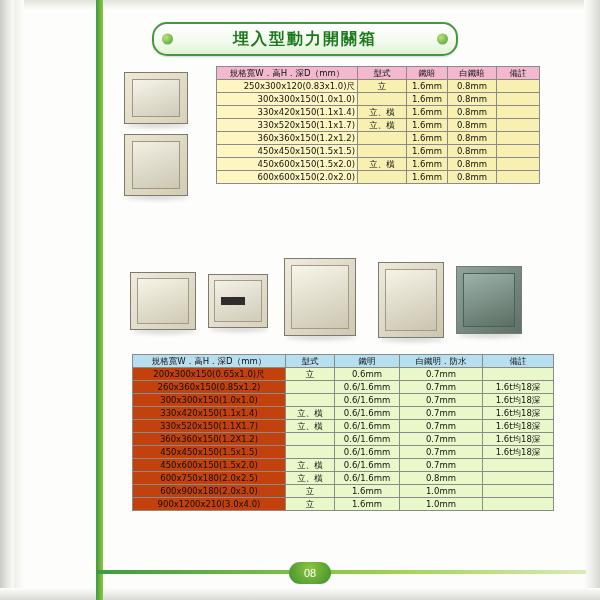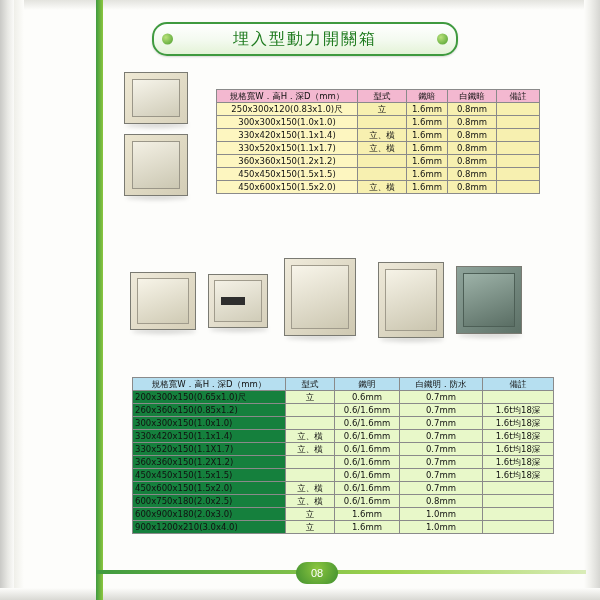--- a/index.html
+++ b/index.html
@@ -37,21 +37,21 @@
   
   .green-bar{
     position:absolute;left:96px;bottom:0;width:7px;height:600px;
     background:linear-gradient(90deg,#3f9a3f,#8cc63f);
   }
   .bottom-rule{
     position:absolute;left:96px;bottom:26px;width:490px;height:4px;
     background:linear-gradient(90deg,#3f9a3f,#9ed24f 60%,#d9ecb8);
   }
   .page-num{
-    position:absolute;left:296px;bottom:16px;width:42px;height:22px;
+    position:absolute;left:289px;bottom:16px;width:42px;height:22px;
     border-radius:11px;
     background:radial-gradient(circle at 50% 30%,#8cc63f,#3f8f2f);
     color:#ffffff;font-size:11px;line-height:22px;text-align:center;
     font-family:"Liberation Sans",sans-serif;
   }
 
   
   .title-pill{
     position:absolute;
     height:30px;
@@ -61,46 +61,46 @@
     box-shadow:0 1px 2px rgba(0,0,0,.15);
     display:flex;align-items:center;justify-content:center;
   }
   .title-pill .dot{
     position:absolute;left:8px;top:50%;transform:translateY(-50%);
     width:11px;height:11px;border-radius:50%;
     background:radial-gradient(circle at 35% 35%,#b9e27a,#4a9c2c);
   }
   .title-pill .dot.r{left:auto;right:8px;}
   .title-pill span{
-    font-size:16px;font-weight:normal;color:#1d7a1d;
+    font-size:16px;font-weight:bold;color:#1d7a1d;
     letter-spacing:2px;
     font-family:"DejaVu Sans","Liberation Sans",sans-serif;
   }
 
   
-  table{border-collapse:collapse;position:absolute;margin-top:23px;}
+  table{border-collapse:collapse;position:absolute;}
   table td,table th{
     border:1px solid #8a8a8a;
     font-size:8.5px;
     padding:0 2px;
     height:12px;
     line-height:12px;
     white-space:nowrap;
     font-family:"DejaVu Sans","Liberation Sans",sans-serif;
     color:#111;
   }
   .t1{left:216px;top:66px;}
   .t1 th{background:#f3b8d0;font-weight:normal;text-align:center;}
   .t1 td{background:#f7f0b0;text-align:center;}
-  .t1 td.spec{background:#fdf6c0;text-align:center;}
+  .t1 td.spec{background:#fdf6c0;text-align:right;}
   .t1 td.type{background:#f7f0b0;}
   .t2{left:132px;top:354px;}
   .t2 th{background:#b6dff0;font-weight:normal;text-align:center;}
   .t2 td{background:#e8f8c9;text-align:center;}
-  .t2 td.spec{background:#15803d;text-align:left;}
+  .t2 td.spec{background:#c2410c;text-align:center;}
 
   
   .photo{position:absolute;border:1px solid #7a7a72;box-sizing:border-box;}
 
   .ph1{left:124px;top:72px;width:64px;height:52px;
        background:linear-gradient(135deg,#efe9d4,#d8d2bc);}
   .ph1 .inner{position:absolute;left:7px;top:6px;right:7px;bottom:6px;
        background:linear-gradient(160deg,#f6f4ea,#cfcbb7);border:1px solid #9a9688;}
   .ph2{left:124px;top:134px;width:64px;height:62px;
        background:linear-gradient(135deg,#ece6d0,#d3cdb6);}
@@ -213,20 +213,27 @@
           <td>0.8mm</td>
           <td></td>
         </tr>
       <tr>
           <td class="spec">450x600x150(1.5x2.0)</td>
           <td class="type">立、橫</td>
           <td>1.6mm</td>
           <td>0.8mm</td>
           <td></td>
         </tr>
+      <tr>
+          <td class="spec">600x600x150(2.0x2.0)</td>
+          <td class="type"></td>
+          <td>1.6mm</td>
+          <td>0.8mm</td>
+          <td></td>
+        </tr>
     </tbody>
   </table>
 
 
   <div class="shadow" style="left:132px;top:328px;width:64px;height:6px;"></div>
   <div class="photo ph3">
       <div class="inner"></div>
     </div>
   <div class="shadow" style="left:210px;top:326px;width:58px;height:6px;"></div>
   <div class="photo ph4">

